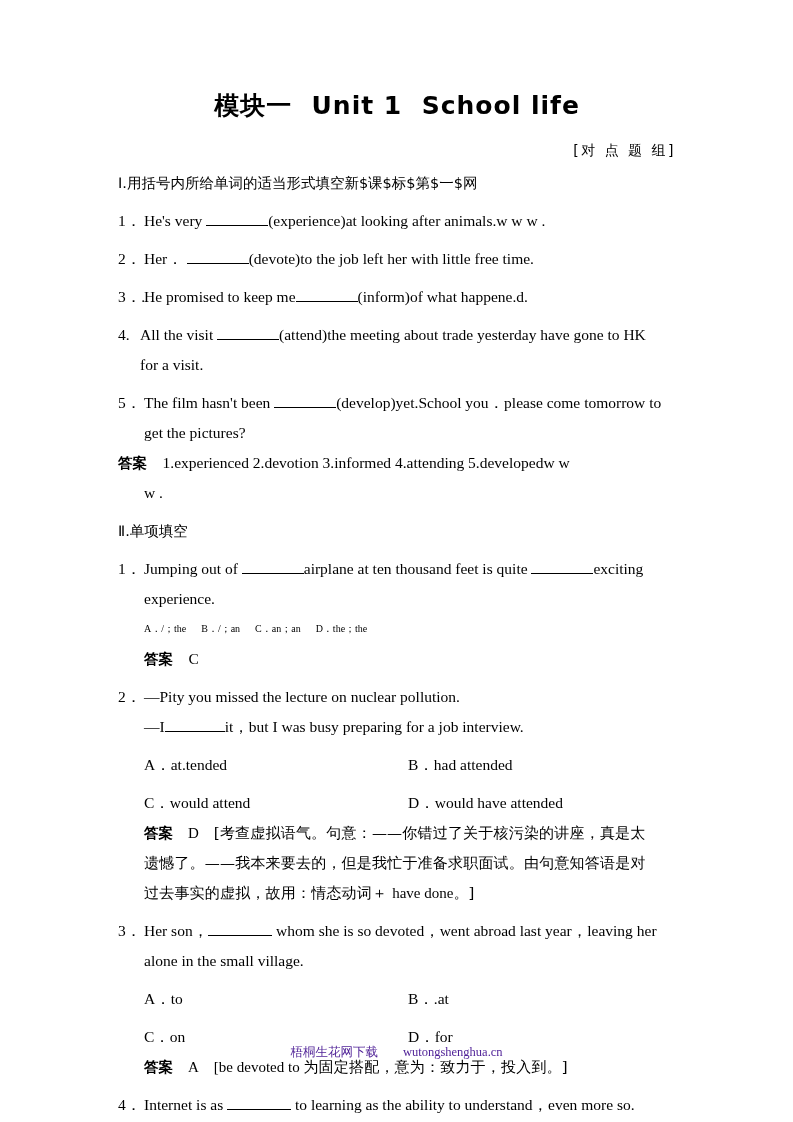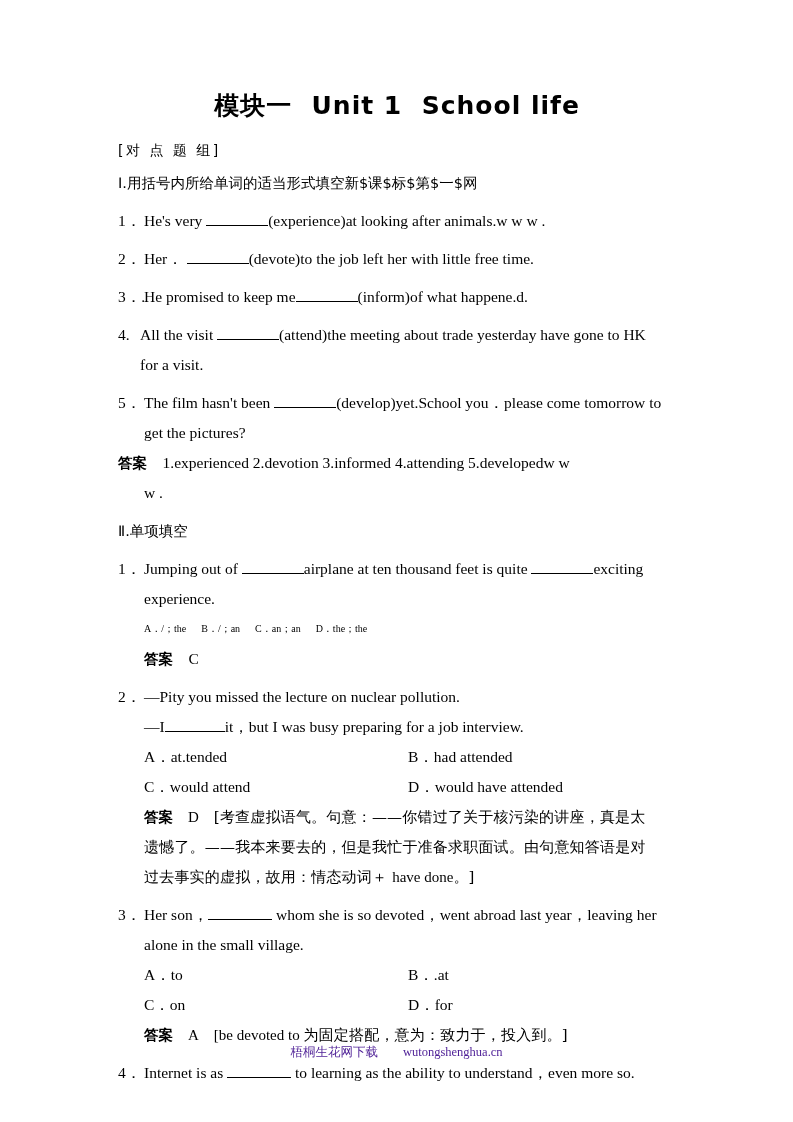--- a/index.html
+++ b/index.html
@@ -36,21 +36,21 @@
     letter-spacing: 1px;
     text-align: center;
     margin: 0 0 0 0;
     padding: 0;
     line-height: 40px;
     white-space: pre;
   }
   .doc-subtitle {
     font-family: "DejaVu Sans", sans-serif;
     font-size: 14px;
-    text-align: left;
+    text-align: right;
     letter-spacing: 2.5px;
     margin: 14px 0 0 0;
     line-height: 20px;
   }
 
   
   .section-heading {
     font-family: "DejaVu Sans", sans-serif;
     font-size: 14.5px;
     line-height: 30px;
@@ -102,20 +102,21 @@
   }
   .opts-grid {
     margin-left: 26px;
     font-size: 15.5px;
     line-height: 30px;
     position: relative;
   }
   .opts-grid .row {
     position: relative;
     height: 30px;
+    margin-top: 8px;
   }
   .opts-grid .col-a {
     position: absolute;
     left: 0;
     top: 0;
   }
   .opts-grid .col-b {
     position: absolute;
     left: 264px;
     top: 0;

